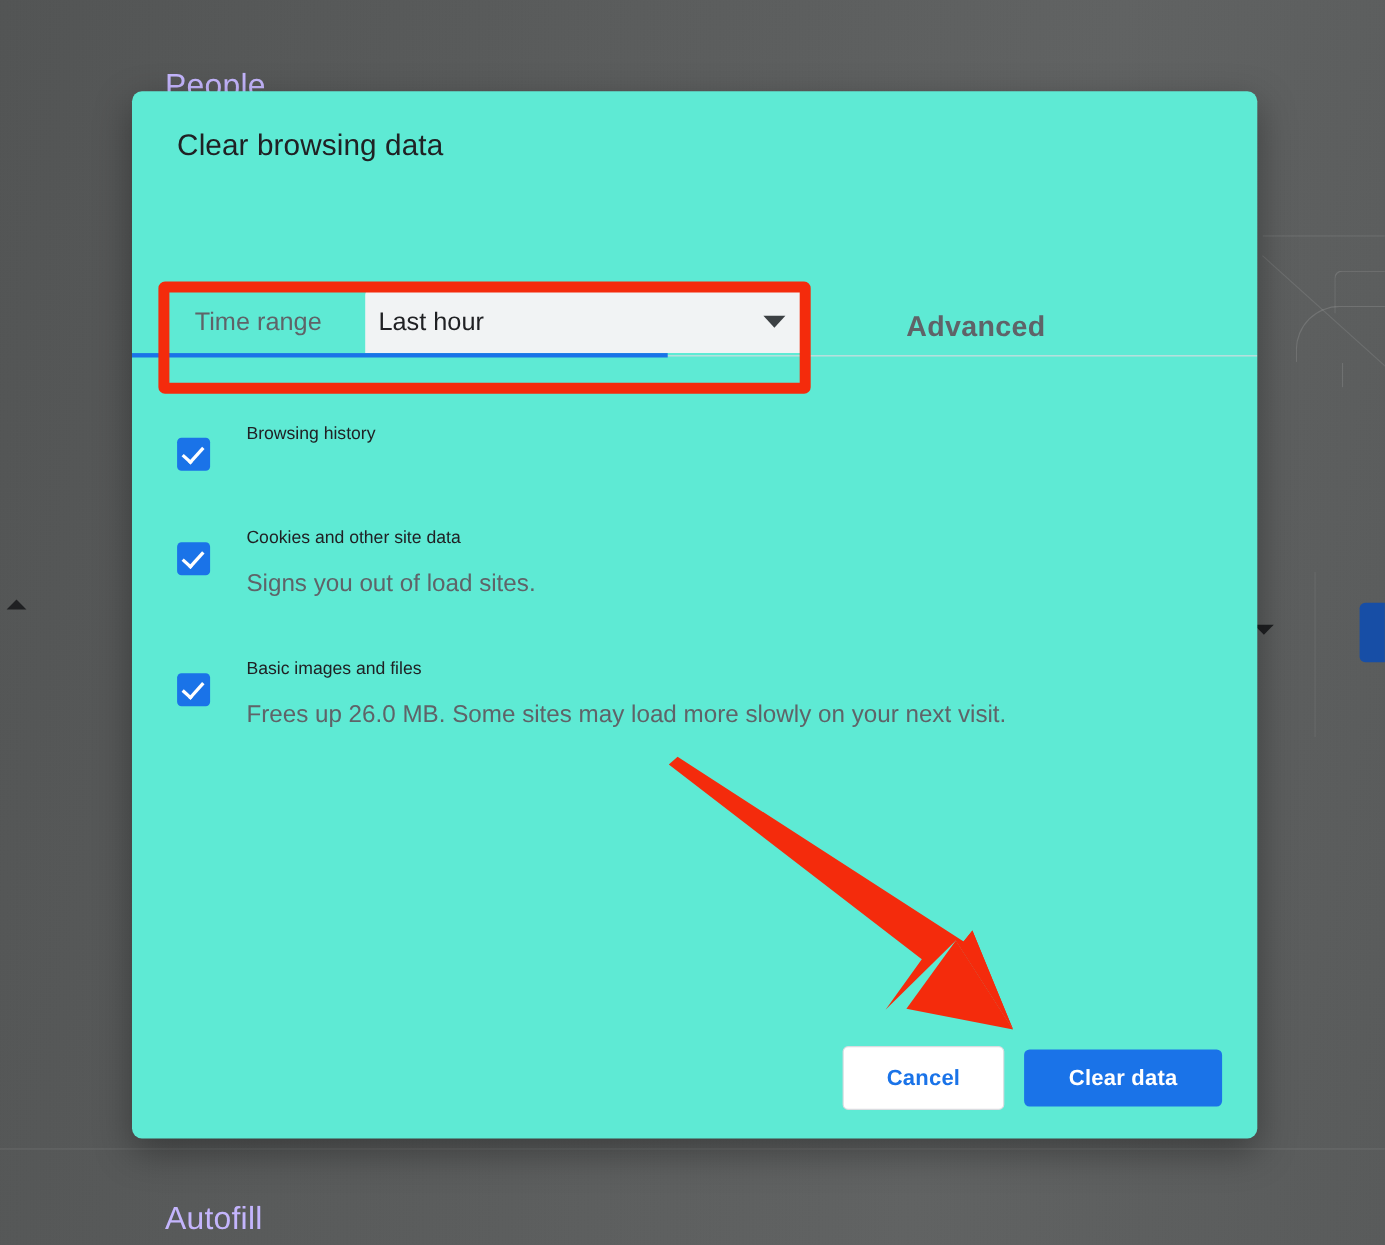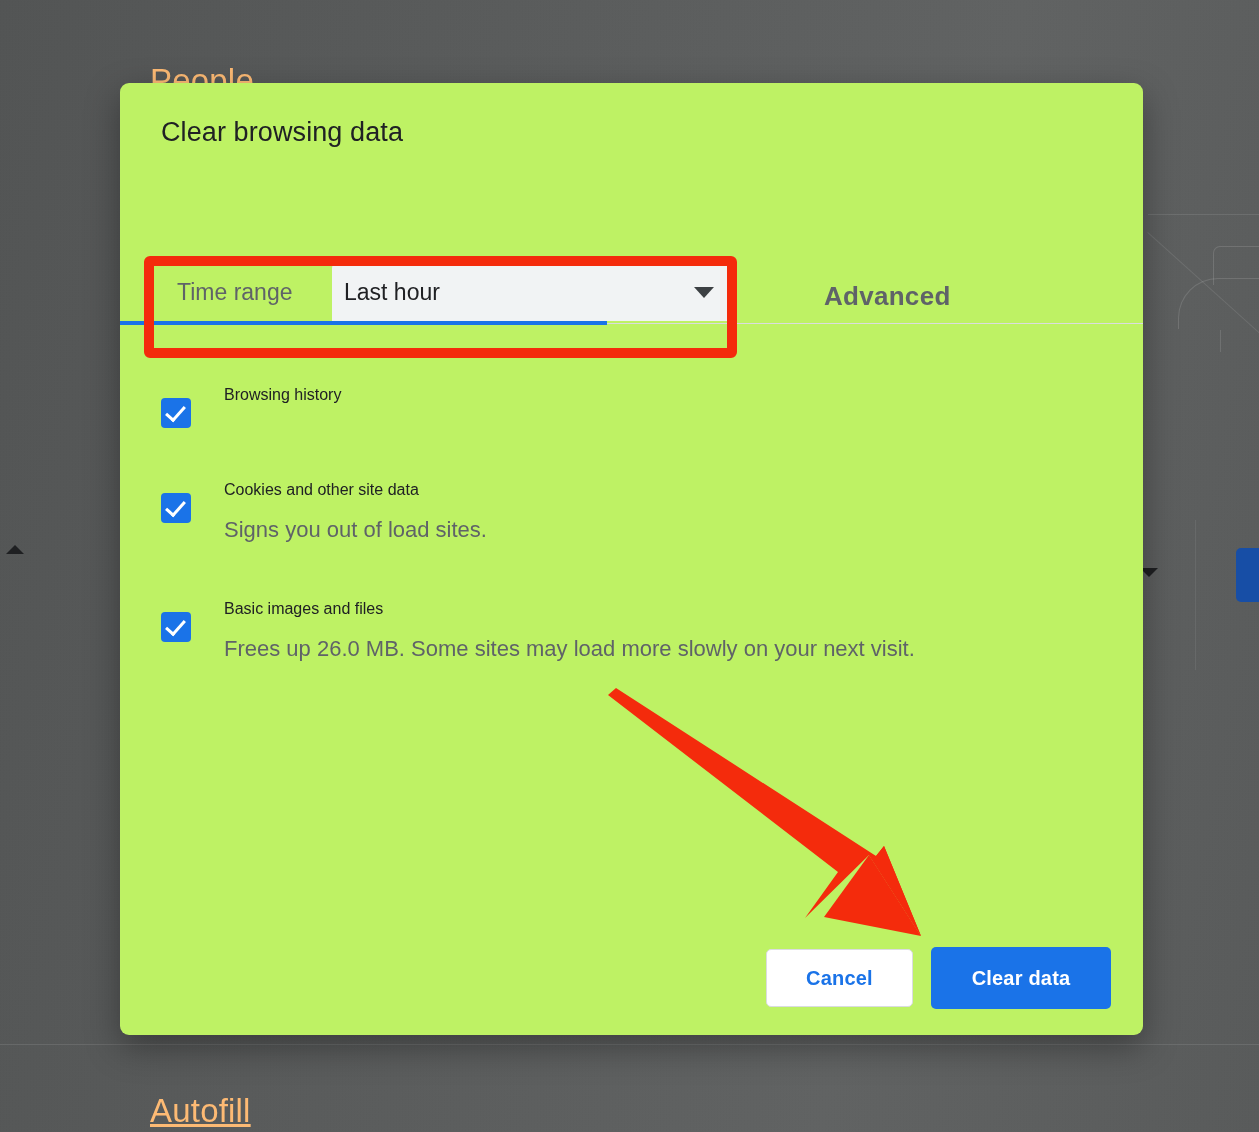--- a/index.html
+++ b/index.html
@@ -25,25 +25,24 @@
   .bg-noise {
     position: absolute;
     inset: 0;
     opacity: .35;
     background-image:
       repeating-linear-gradient(0deg, rgba(255,255,255,.012) 0 1px, transparent 1px 3px),
       repeating-linear-gradient(90deg, rgba(0,0,0,.012) 0 1px, transparent 1px 3px);
   }
   .bg-text {
     position: absolute;
-    color: #fdba74;
-    font-size: 33px;
+    color: #c4b5fd;
+    font-size: 29px;
     letter-spacing: .2px;
     white-space: nowrap;
-    text-decoration: underline;
   }
   .bg-people  { left: 150px; top: 62px; }
   .bg-autofill{ left: 150px; top: 1092px; }
 
   .bg-hline {
     position: absolute;
     height: 1px;
     background: rgba(255,255,255,.10);
   }
   .bg-vline {
@@ -115,21 +114,21 @@
     border-radius: 5px;
   }
 
   
   .dialog {
     position: absolute;
     left: 120px;
     top: 83px;
     width: 1023px;
     height: 952px;
-    background: #bef264;
+    background: #5eead4;
     border-radius: 9px;
     box-shadow: 0 12px 34px rgba(0,0,0,.35);
     overflow: hidden;
   }
   .dialog-title {
     position: absolute;
     left: 41px;
     top: 34px;
     font-size: 27px;
     color: #202124;
@@ -299,21 +298,21 @@
   .btn-cancel {
     width: 147px;
     height: 58px;
     background: #ffffff;
     color: #1a73e8;
     border: 1px solid #dadce0;
     box-sizing: border-box;
   }
   .btn-primary {
     width: 180px;
-    height: 62px;
+    height: 52px;
     background: #1a73e8;
     color: #ffffff;
   }
 
   
   .arrow-svg {
     position: absolute;
     left: 0;
     top: 0;
     width: 1259px;

